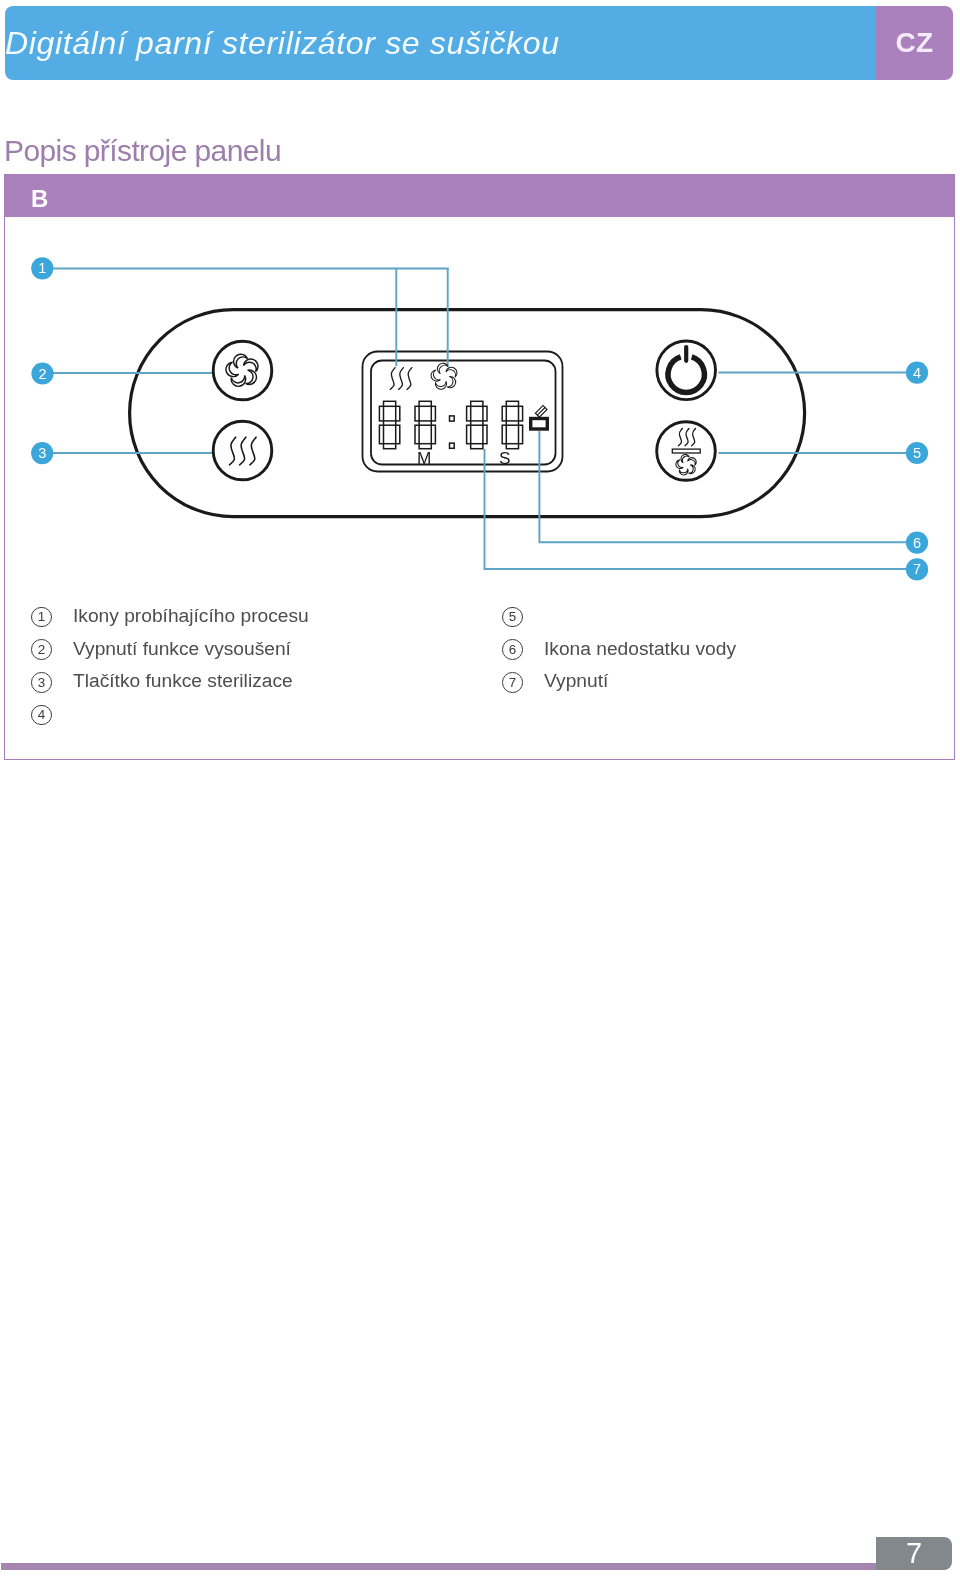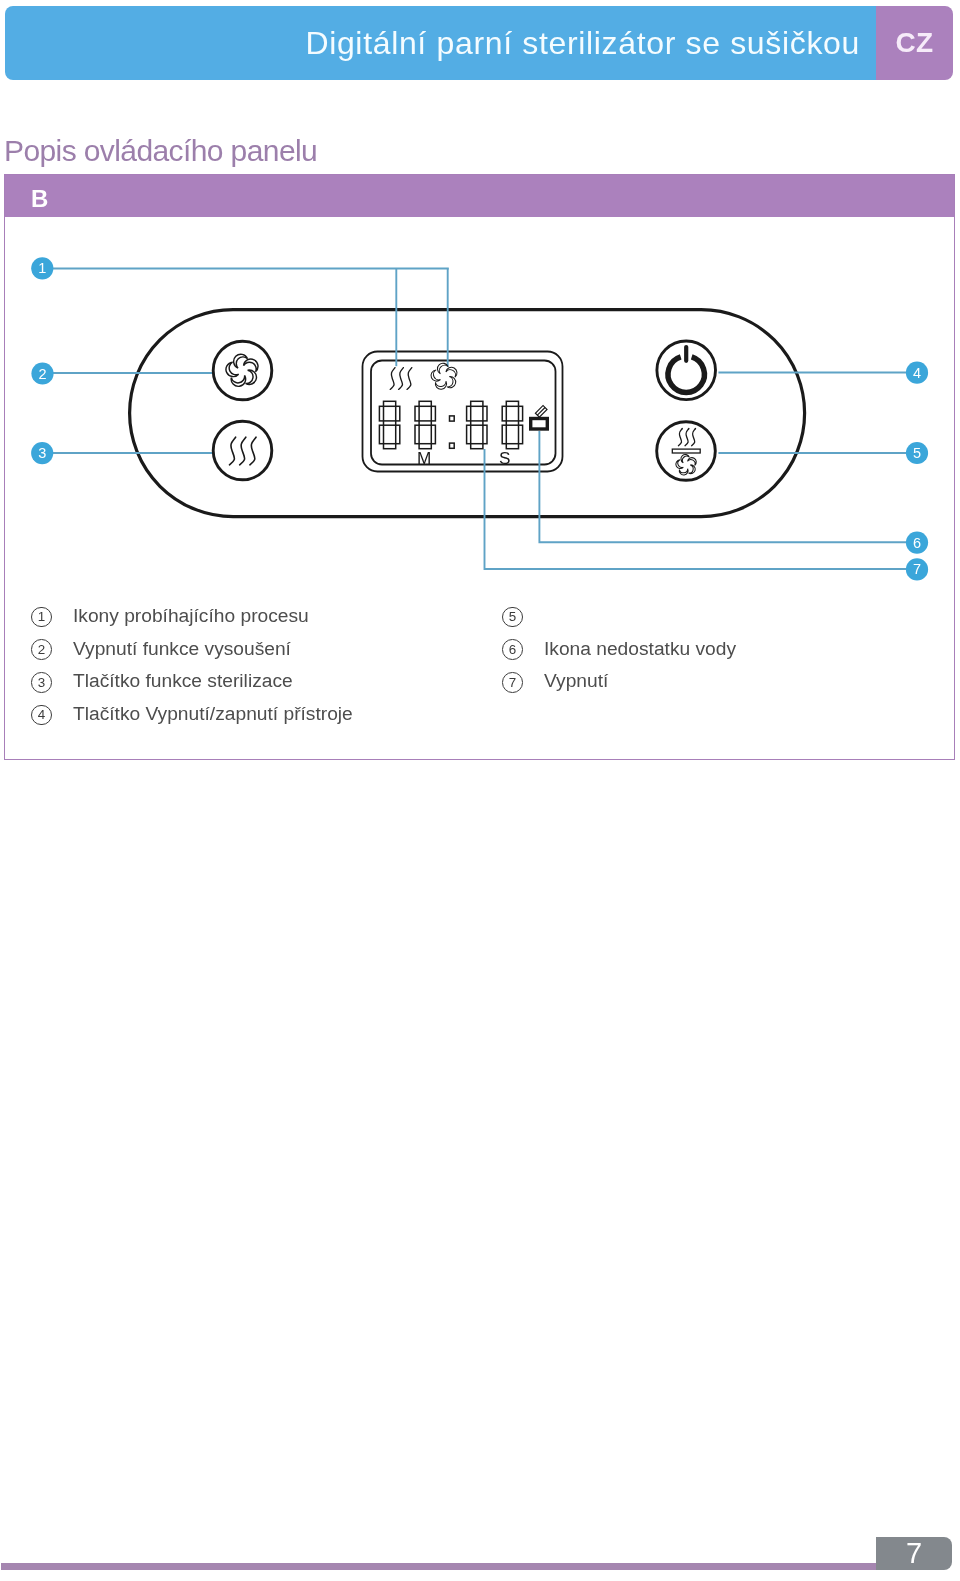--- a/index.html
+++ b/index.html
@@ -1,21 +1,21 @@
 <!DOCTYPE html>
 <html><head>
 <meta charset="utf-8">
 <style>
   html,body{margin:0;padding:0;}
   body{width:960px;height:1581px;background:#ffffff;font-family:"Liberation Sans",sans-serif;position:relative;overflow:hidden;}
   .page{position:absolute;inset:0;}
 
   
   .hdr{position:absolute;left:5px;top:6px;width:948px;height:74px;border-radius:8px;overflow:hidden;display:flex;}
-  .hdr-main{flex:1;background:#53ade4;display:flex;align-items:center;justify-content:flex-end;padding-right:16px;box-sizing:border-box;}
+  .hdr-main{flex:1;background:#53ade4;display:flex;align-items:center;justify-content:flex-start;padding-right:16px;box-sizing:border-box;font-style:italic;}
   .hdr-title{color:#f4fcff;font-size:32px;font-weight:400;letter-spacing:0.66px;}
   .hdr-lang{width:77px;background:#ab81bd;display:flex;align-items:center;justify-content:center;}
   .hdr-lang span{color:#f6ebf9;font-size:28px;font-weight:700;letter-spacing:0.4px;}
 
   
   .sec-title{position:absolute;left:4px;top:134px;font-size:30px;color:#9c7fab;font-weight:400;letter-spacing:-0.6px;}
 
   
   .box{position:absolute;left:4px;top:174px;width:951px;height:586px;border:1.7px solid #a87fb9;box-sizing:border-box;}
   .box-hd{height:42px;background:#ab81bd;display:flex;align-items:center;}
@@ -46,21 +46,21 @@
 
   <div class="hdr">
     <div class="hdr-main">
       <div class="hdr-title">Digitální parní sterilizátor se sušičkou</div>
     </div>
     <div class="hdr-lang">
       <span>CZ</span>
     </div>
   </div>
 
-  <div class="sec-title">Popis ovládacího panelu</div>
+  <div class="sec-title">Popis přístroje panelu</div>
 
   <div class="box">
     <div class="box-hd">
       <b>B</b>
     </div>
   </div>
 
   <svg class="diagram" viewBox="0 0 960 1581">
     <rect x="129.6" y="309.6" width="675" height="207" rx="103.5" ry="103.5" fill="none" stroke="#1a1a1a" stroke-width="3.2"></rect>
     <g fill="none" stroke="#1a1a1a" stroke-width="1.8">
@@ -184,21 +184,20 @@
       <div class="leg-row">
         <span class="leg-num">
           <i>3</i>
         </span>
         <span class="leg-txt">Tlačítko funkce sterilizace</span>
       </div>
       <div class="leg-row">
         <span class="leg-num">
           <i>4</i>
         </span>
-        <span class="leg-txt">Tlačítko Vypnutí/zapnutí přístroje</span>
       </div>
     </div>
   <div class="legend-r">
       <div class="leg-row">
         <span class="leg-num">
           <i>5</i>
         </span>
       </div>
       <div class="leg-row">
         <span class="leg-num">

